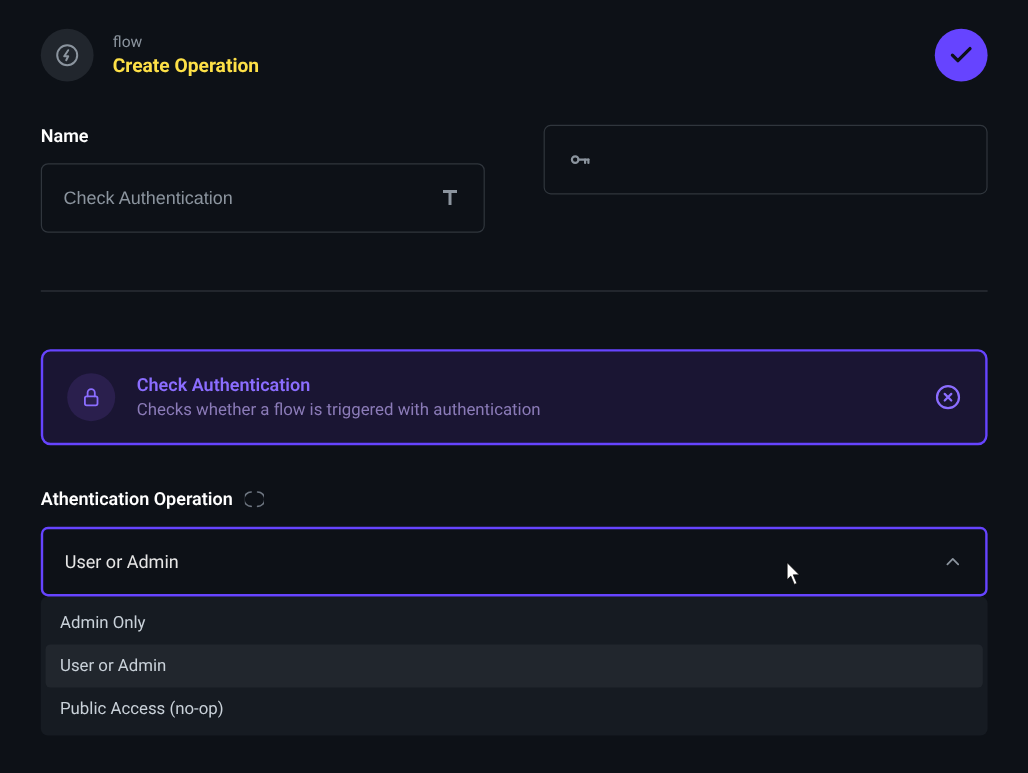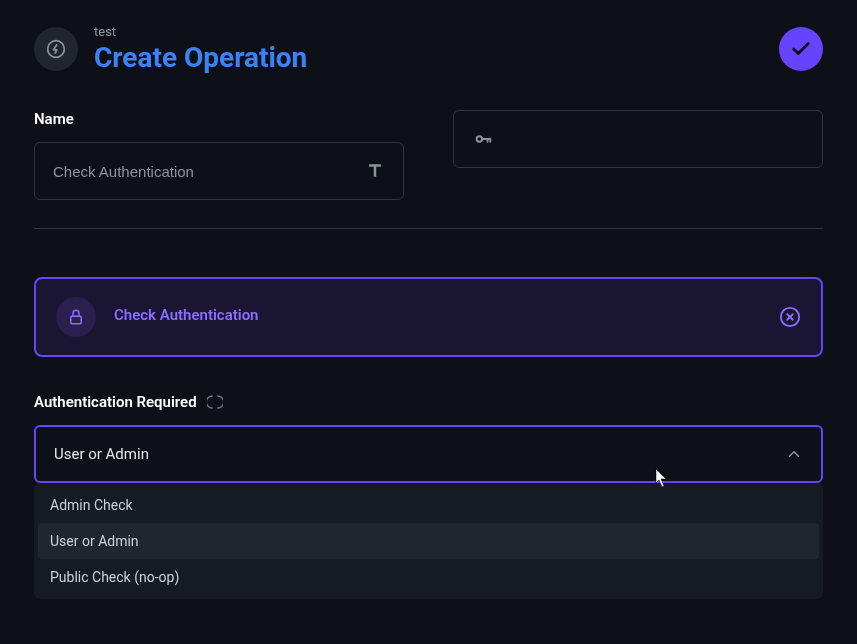--- a/index.html
+++ b/index.html
@@ -37,39 +37,39 @@
       display: flex;
       align-items: center;
       justify-content: center;
     }
     .breadcrumb {
       font-size: 13px;
       color: #8b949e;
       margin-bottom: 2px;
     }
     .page-title {
-      font-size: 28px;
+      font-size: 16px;
       font-weight: 700;
-      color: #3b82f6;
+      color: #fde047;
     }
     .check-button {
       width: 44px;
       height: 44px;
       border-radius: 50%;
       background: #6644ff;
       display: flex;
       align-items: center;
       justify-content: center;
       cursor: pointer;
       border: none;
     }
     .form-row {
       display: flex;
       gap: 49px;
-      margin-bottom: 28px;
+      margin-bottom: 48px;
     }
     .form-group {
       flex: 1;
     }
     .label {
       display: block;
       font-size: 15px;
       font-weight: 600;
       color: #ffffff;
       margin-bottom: 14px;
@@ -211,21 +211,21 @@
 <div class="container">
   <div class="header">
     <div class="header-left">
       <div class="icon-circle">
         <svg width="20" height="20" viewBox="0 0 24 24" fill="none" stroke="#8b949e" stroke-width="2">
           <circle cx="12" cy="12" r="10"></circle>
           <path d="M13 7l-4 6h4l-2 4" stroke-linecap="round" stroke-linejoin="round"></path>
         </svg>
       </div>
       <div>
-        <div class="breadcrumb">test</div>
+        <div class="breadcrumb">flow</div>
         <div class="page-title">Create Operation</div>
       </div>
     </div>
     <button class="check-button">
       <svg width="22" height="22" viewBox="0 0 24 24" fill="none" stroke="#0d1117" stroke-width="3" stroke-linecap="round" stroke-linejoin="round">
         <polyline points="20 6 9 17 4 12"></polyline>
       </svg>
     </button>
   </div>
 
@@ -259,53 +259,54 @@
 
   <div class="card">
     <div class="card-icon">
       <svg width="18" height="18" viewBox="0 0 24 24" fill="none" stroke="#8b6dff" stroke-width="2" stroke-linecap="round" stroke-linejoin="round">
         <rect x="5" y="11" width="14" height="10" rx="2"></rect>
         <path d="M8 11V7a4 4 0 0 1 8 0v4"></path>
       </svg>
     </div>
     <div class="card-content">
       <div class="card-title">Check Authentication</div>
+      <div class="card-desc">Checks whether a flow is triggered with authentication</div>
     </div>
     <button class="card-close">
       <svg width="22" height="22" viewBox="0 0 24 24" fill="none" stroke="#8b6dff" stroke-width="2" stroke-linecap="round" stroke-linejoin="round">
         <circle cx="12" cy="12" r="10"></circle>
         <line x1="15" y1="9" x2="9" y2="15"></line>
         <line x1="9" y1="9" x2="15" y2="15"></line>
       </svg>
     </button>
   </div>
 
   <div class="field-label-row">
-    <span class="field-label">Authentication Required</span>
+    <span class="field-label">Athentication Operation</span>
     <span class="field-label-icon">
       <svg width="16" height="16" viewBox="0 0 24 24" fill="none" stroke="#6e7681" stroke-width="2" stroke-linecap="round" stroke-linejoin="round">
         <path d="M8 3a5 5 0 0 0 0 18"></path>
         <path d="M16 3a5 5 0 0 1 0 18"></path>
       </svg>
     </span>
   </div>
 
   <div class="select-wrapper">
     <span class="select-value">User or Admin</span>
     <span class="select-chevron">
       <svg width="18" height="18" viewBox="0 0 24 24" fill="none" stroke="#8b949e" stroke-width="2" stroke-linecap="round" stroke-linejoin="round">
         <polyline points="18 15 12 9 6 15"></polyline>
       </svg>
     </span>
   </div>
 
   <div class="dropdown">
-    <div class="dropdown-item">Admin Check</div>
+    <div class="dropdown-item">Admin Only</div>
     <div class="dropdown-item selected">User or Admin</div>
-    <div class="dropdown-item">Public Check (no-op)</div>
+    <div class="dropdown-item">Public Access (no-op)</div>
   </div>
 </div>
 
 <div class="cursor">
   <svg width="20" height="24" viewBox="0 0 20 24">
     <path d="M6 2 L6 16 L9 13 L12 20 L14 19 L11 12 L16 12 Z" fill="#ffffff" stroke="#000" stroke-width="0.5"></path>
   </svg>
 </div>
 
 </body></html>

